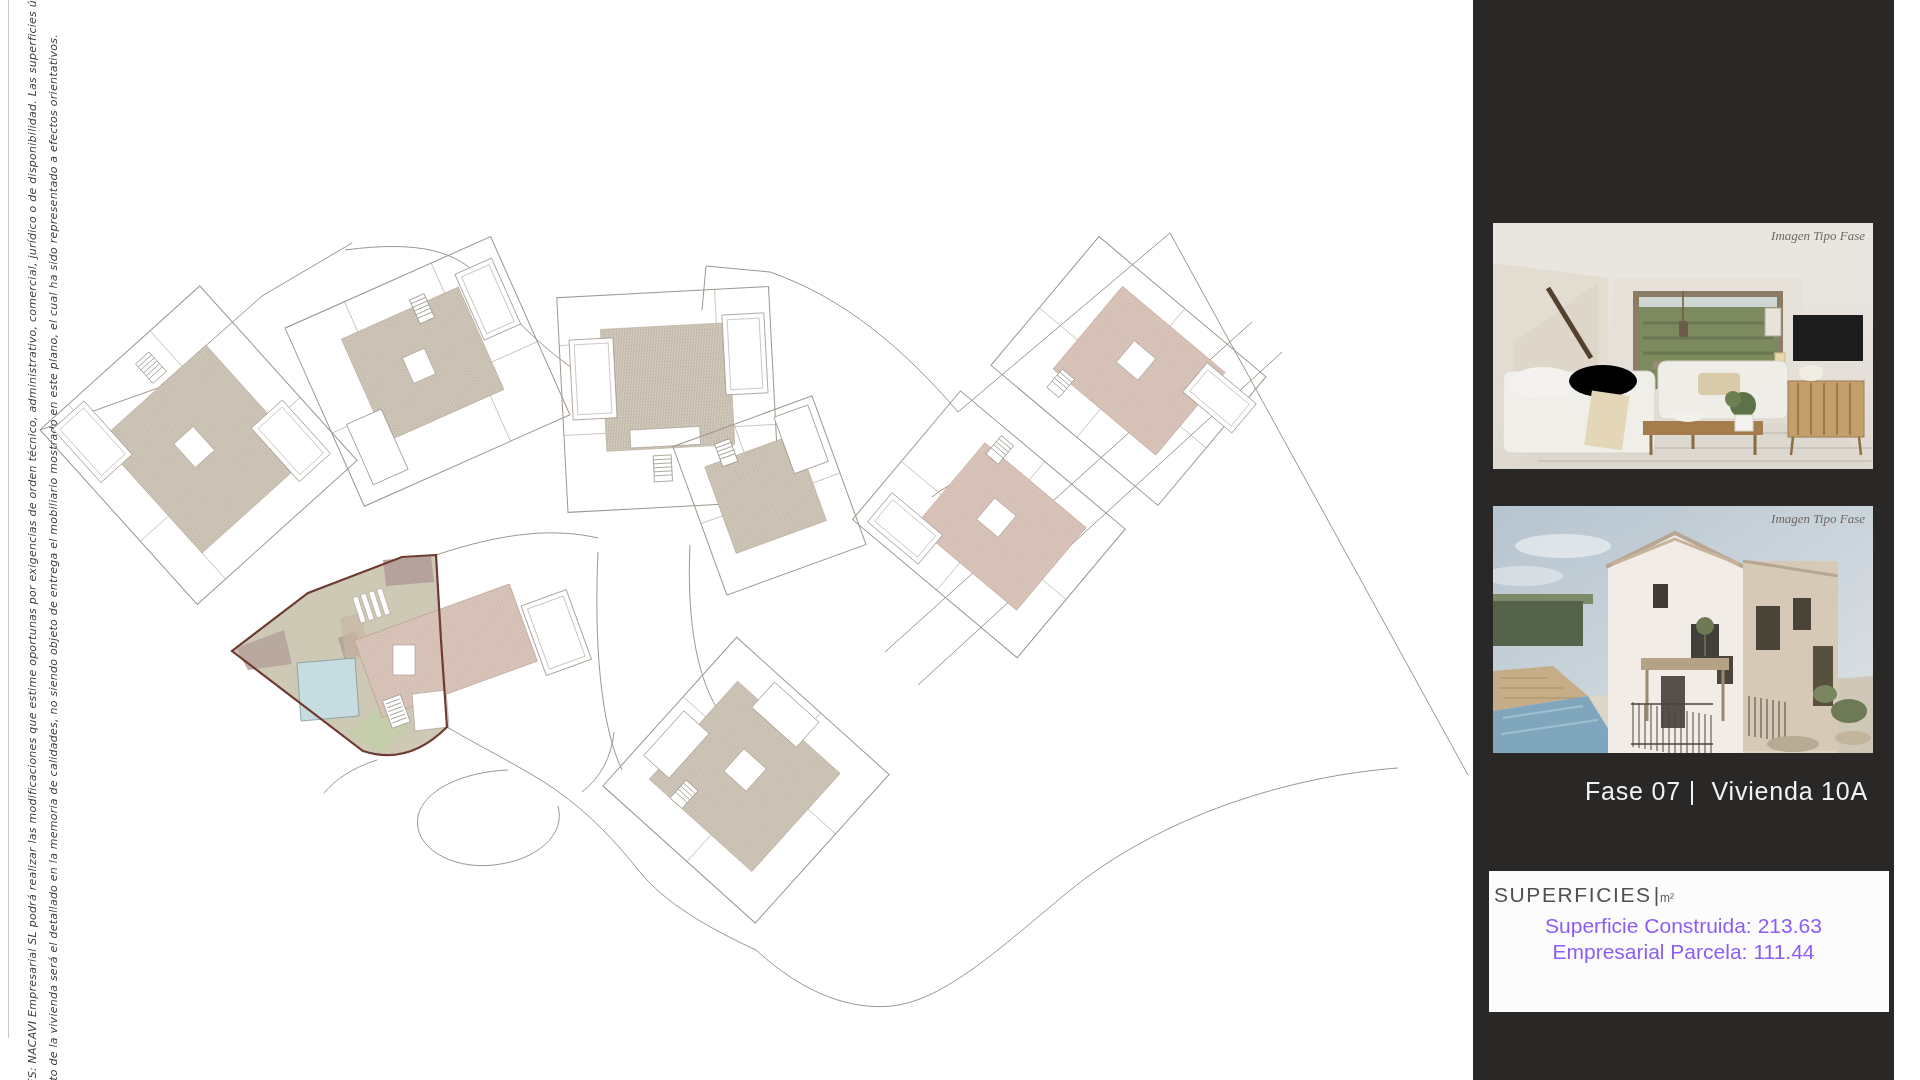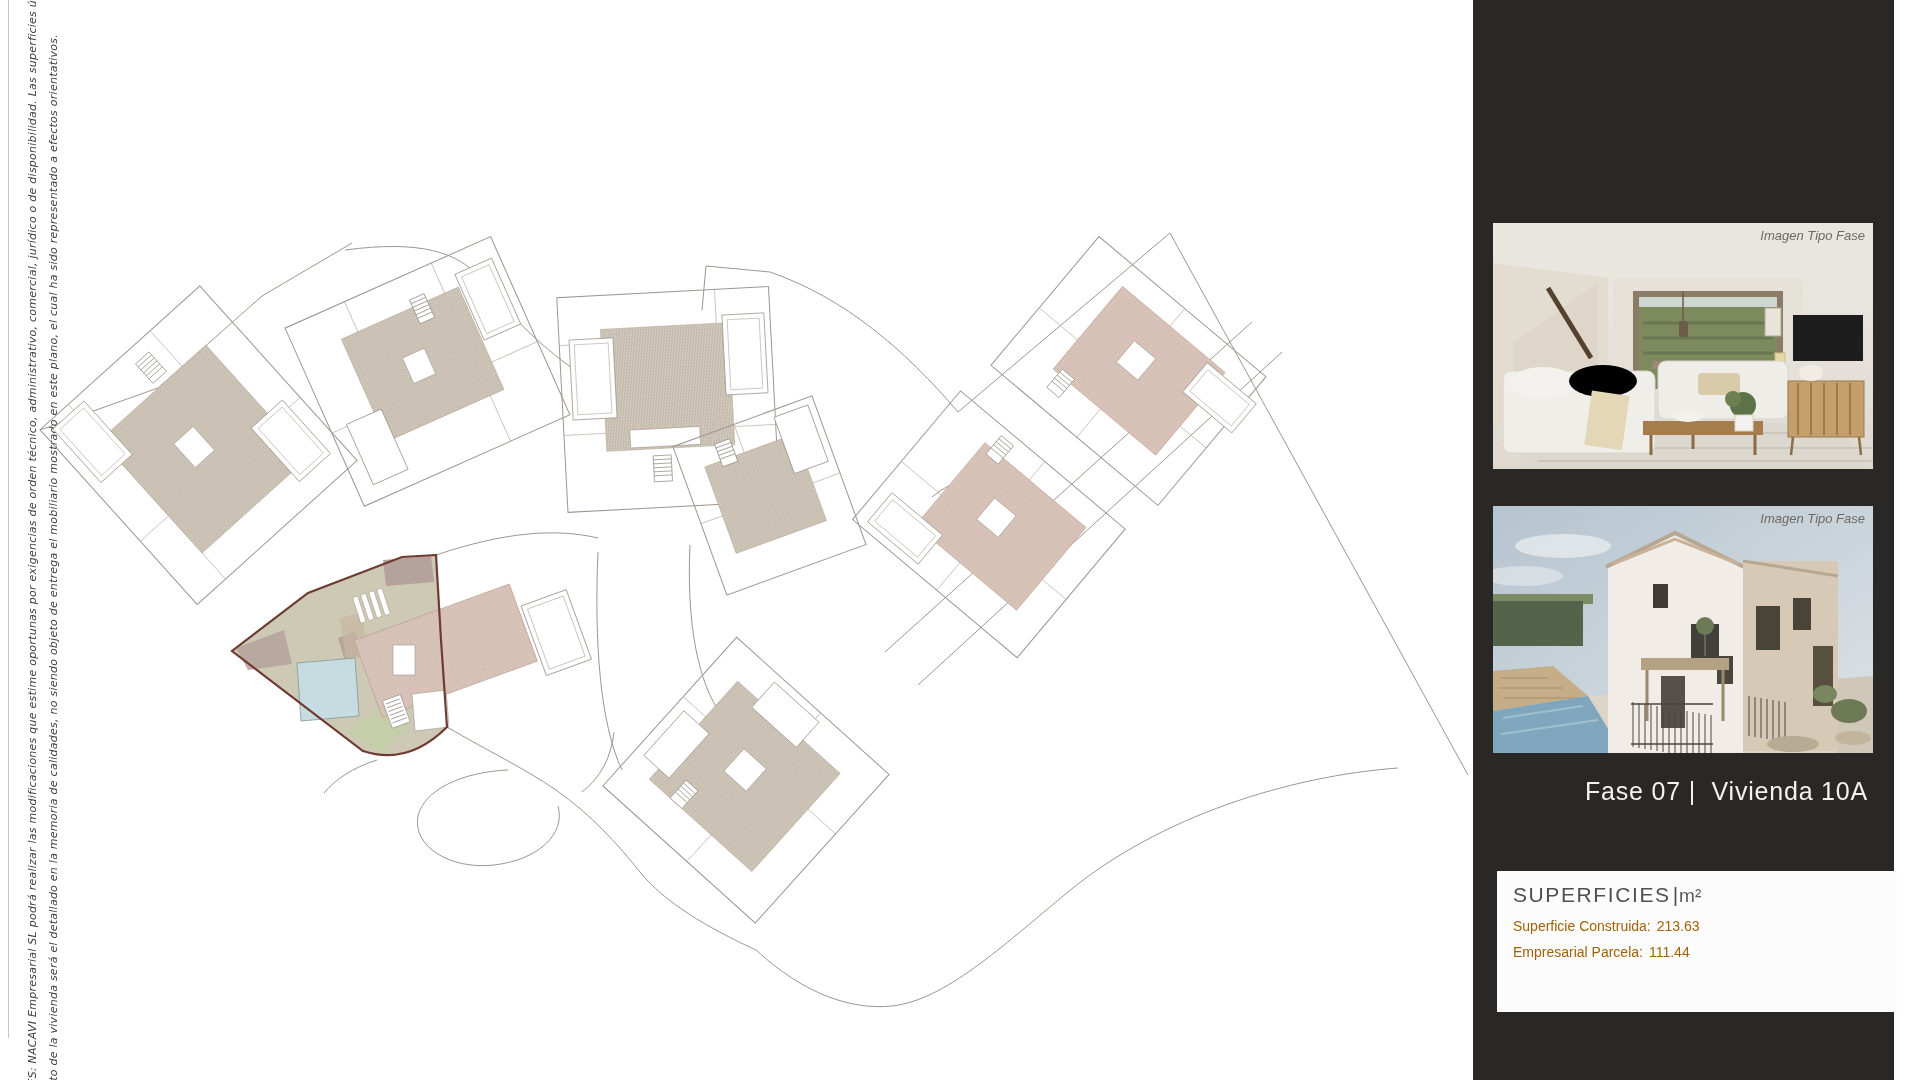--- a/index.html
+++ b/index.html
@@ -12,32 +12,32 @@
          letter-spacing:.25px;color:#3d3d3d;}
   .vtext1{left:26px;top:1094px;}
   .vtext2{left:47px;top:1088px;}
   
   #plan{position:absolute;left:0;top:0;}
   
   .sidebar{position:absolute;left:1473px;top:0;width:421px;height:1080px;background:#2a2827;}
   .photo{position:absolute;left:20px;width:380px;overflow:hidden;}
   .photo1{top:223px;height:246px;}
   .photo2{top:506px;height:247px;}
-  .photo-caption{position:absolute;top:5px;right:8px;font-family:Liberation Sans, sans-serif;
+  .photo-caption{position:absolute;top:5px;right:8px;font-family:Liberation Serif, serif;
                  font-style:italic;font-size:13px;color:#6d6963;}
   .unit-label{position:absolute;top:777px;right:26px;color:#f2f2f2;font-size:25px;
               letter-spacing:.8px;font-weight:500;white-space:pre;}
-  .surf-box{position:absolute;left:24px;top:871px;width:400px;height:141px;background:#fcfcfc;
-            box-sizing:border-box;padding:12px 16px 0 16px;}
+  .surf-box{position:absolute;left:16px;top:871px;width:400px;height:141px;background:#fcfcfc;
+            box-sizing:border-box;padding:12px 16px 0 5px;}
   .surf-title-row{display:flex;align-items:baseline;color:#4f4f4f;}
   .surf-title{font-size:21px;letter-spacing:1.6px;color:#4f4f4f;}
   .surf-divider{font-size:21px;font-weight:300;margin-left:2px;color:#4f4f4f;}
-  .surf-unit{font-size:19px;margin-left:1px;color:#5a5a5a;}
+  .surf-unit{font-size:12px;margin-left:1px;color:#5a5a5a;}
   .surf-rows{margin-top:6px;}
-  .surf-row{font-size:14px;line-height:26px;color:#a16207;display:flex;}
+  .surf-row{font-size:21px;line-height:26px;color:#8b5cf6;display:flex;justify-content:center;}
   .surf-row .val{margin-left:6px;}
 </style>
 </head>
 <body>
 
 <div id="stage">
 
   <div class="sheet-rule"></div>
   <div class="vtext vtext1">NES: NACAVI Empresarial SL podrá realizar las modificaciones que estime oportunas por exigencias de orden técnico, administrativo, comercial, jurídico o de disponibilidad. Las superficies útiles y constructivas s</div>
   <div class="vtext vtext2">nto de la vivienda será el detallado en la memoria de calidades, no siendo objeto de entrega el mobiliario mostrado en este plano, el cual ha sido representado a efectos orientativos.</div>

